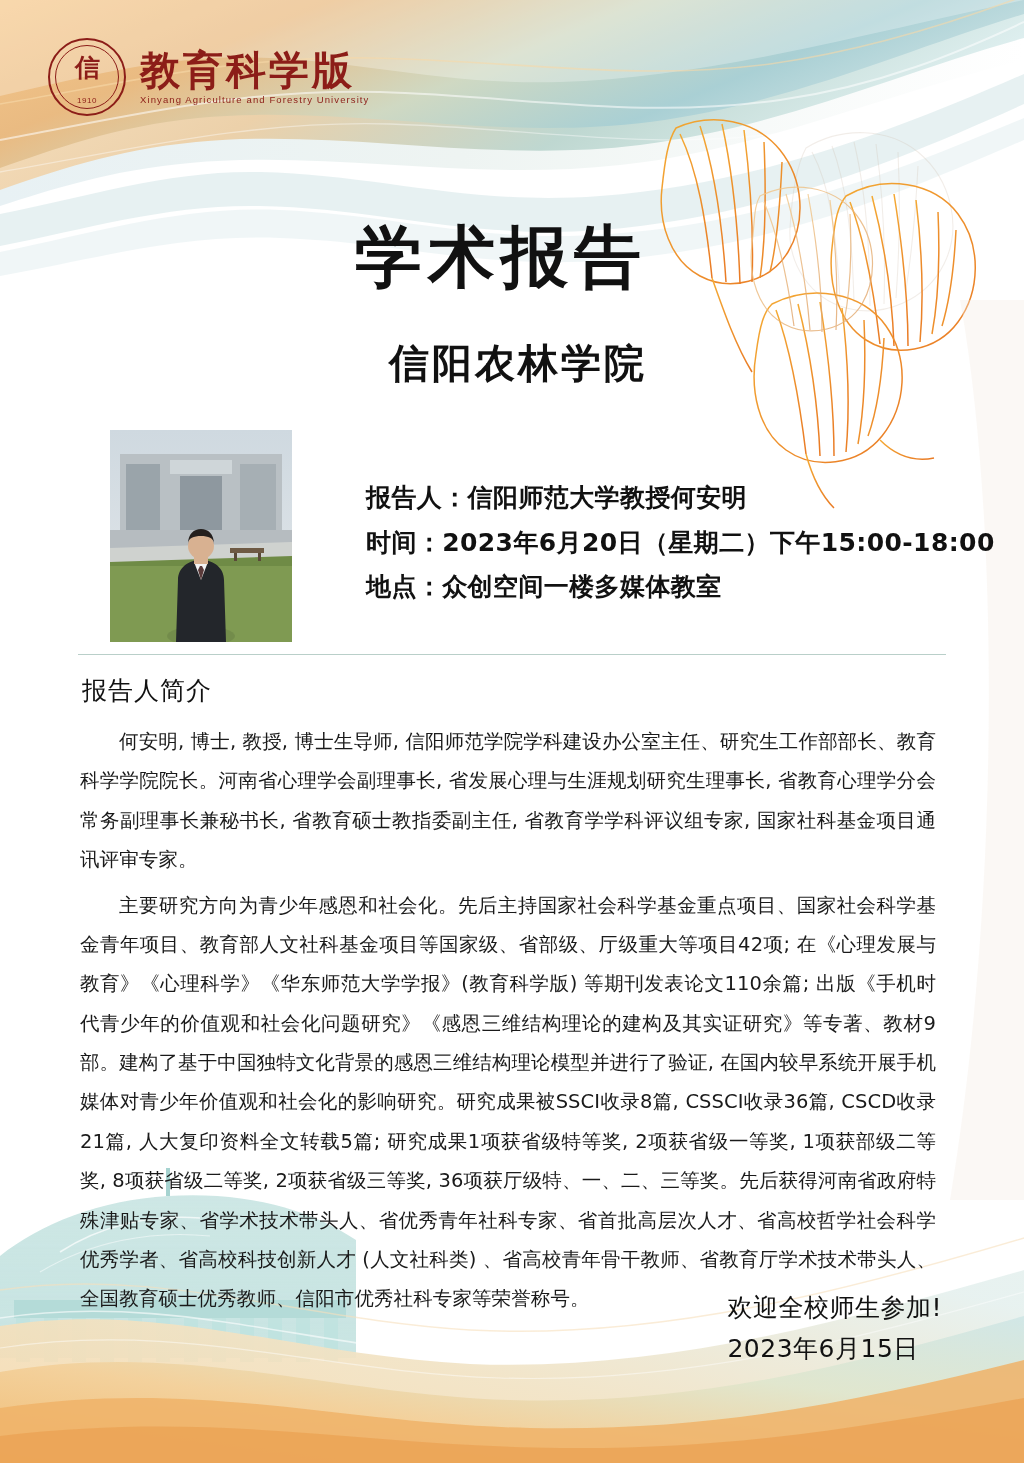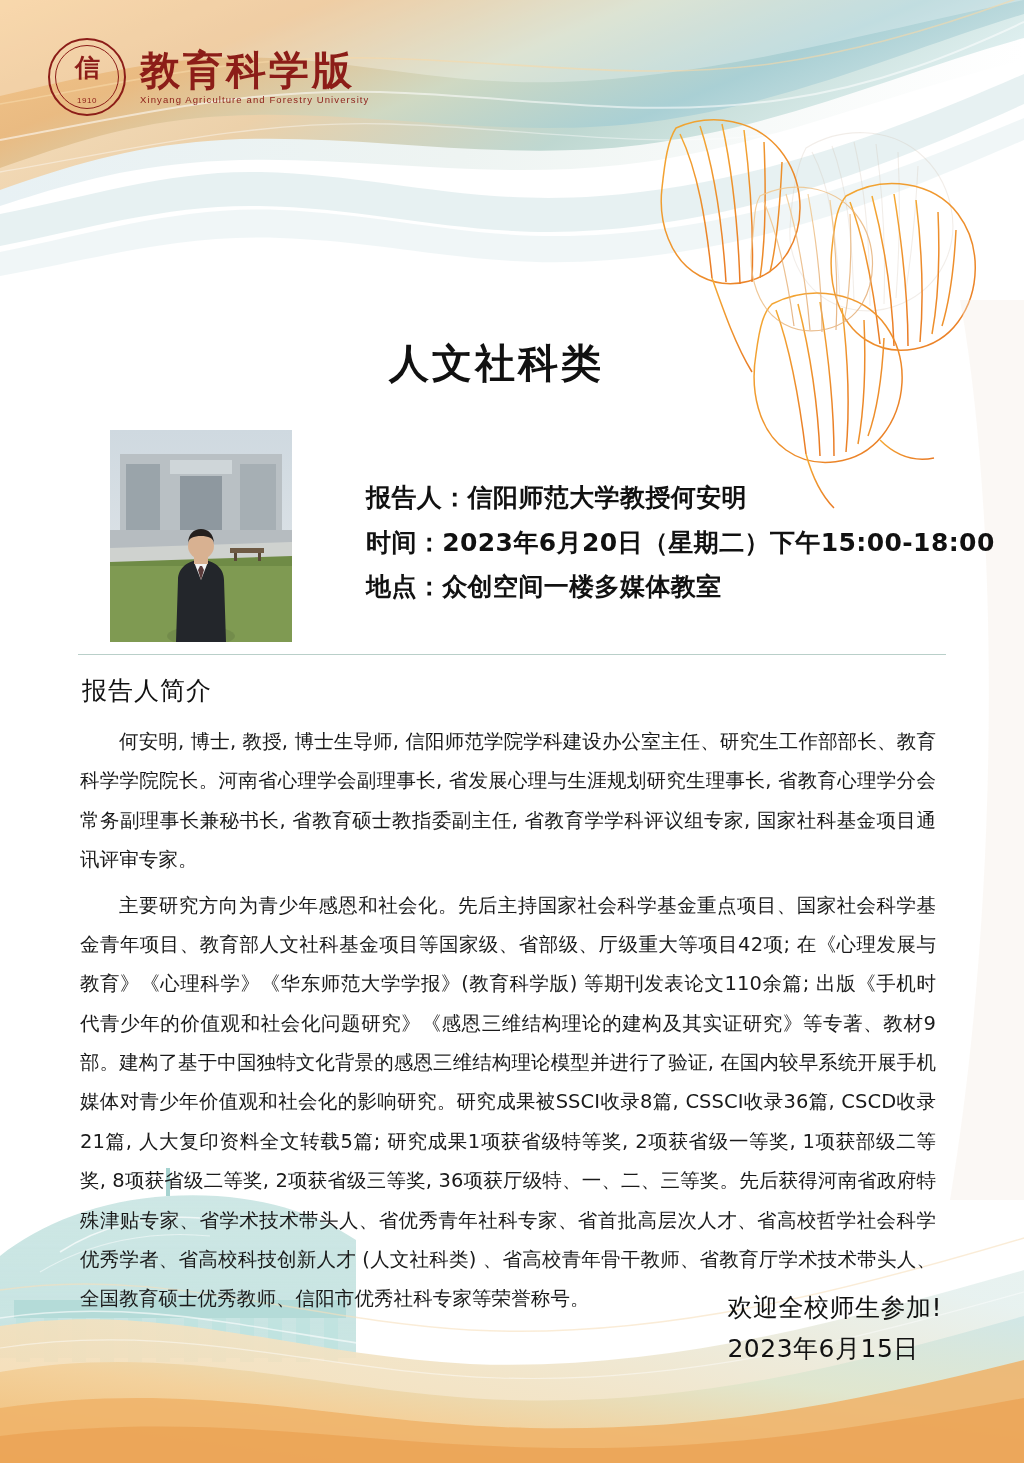--- a/index.html
+++ b/index.html
@@ -356,21 +356,22 @@
     <div class="logo-seal">
       <div class="glyph">信</div>
       <div class="year">1910</div>
     </div>
     <div class="logo-text">
       <div class="logo-cn">教育科学版</div>
       <div class="logo-en">Xinyang Agriculture and Forestry University</div>
     </div>
   </div>
 
-  <div class="title-sub">人文社科类</div>
+  <div class="title-main">学术报告</div>
+  <div class="title-sub">信阳农林学院</div>
 
   <div class="photo">
     <svg width="182" height="212" viewBox="0 0 182 212" xmlns="http://www.w3.org/2000/svg">
       <defs>
         <linearGradient id="sky" x1="0" y1="0" x2="0" y2="1">
           <stop offset="0%" stop-color="#cfd9e0"></stop>
           <stop offset="100%" stop-color="#e3e7ea"></stop>
         </linearGradient>
       </defs>
       <rect width="182" height="212" fill="url(#sky)"></rect>

